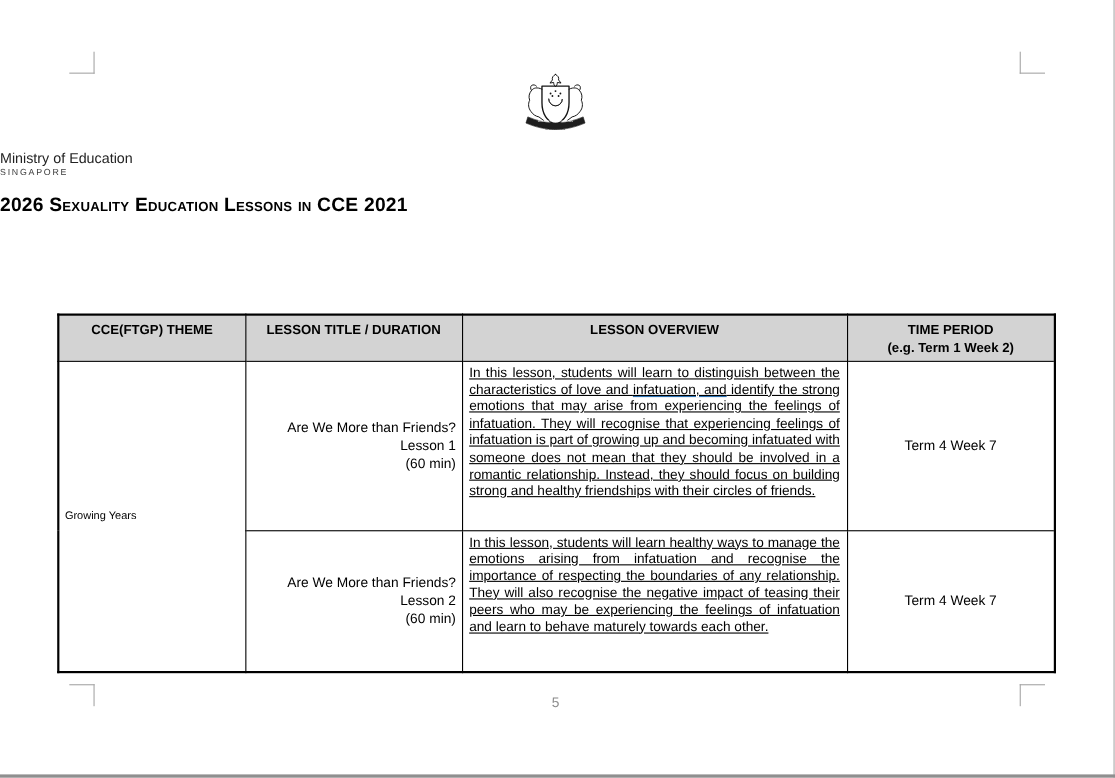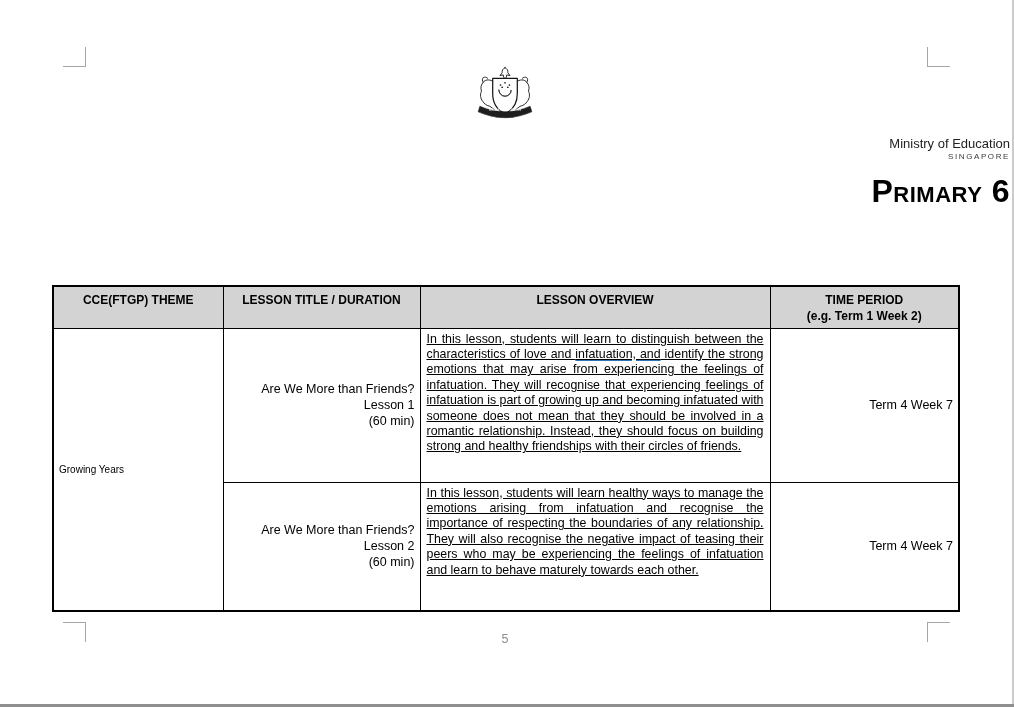--- a/index.html
+++ b/index.html
@@ -11,38 +11,38 @@
   .right-edge{position:absolute;right:0;top:0;bottom:0;width:2px;background:#cbcbcb;}
   .bottom-edge{position:absolute;left:0;right:0;bottom:0;height:3px;background:#8f8f8f;}
   
   .crop{position:absolute;width:22px;height:19px;}
   .crop.tl{left:63px;top:47px;border-right:1px solid #a6a6a6;border-bottom:1px solid #a6a6a6;}
   .crop.tr{left:927px;top:47px;border-left:1px solid #a6a6a6;border-bottom:1px solid #a6a6a6;}
   .crop.bl{left:63px;top:622px;border-right:1px solid #a6a6a6;border-top:1px solid #a6a6a6;}
   .crop.br{left:927px;top:622px;border-left:1px solid #a6a6a6;border-top:1px solid #a6a6a6;}
 
   
-  .doc-header{position:absolute;left:0;right:4px;top:66px;text-align:right;}
+  .doc-header{position:absolute;left:0;right:4px;top:66px;text-align:left;}
   .crest{display:block;margin:0 auto;}
   .org-name{margin-top:4px;font-size:13px;color:#222;}
   .org-country{margin-top:1px;font-size:8px;letter-spacing:1.6px;color:#3a3a3a;}
   .doc-title{margin-top:15px;font-size:17.5px;font-weight:bold;font-variant:small-caps;letter-spacing:.2px;}
   .page-title{margin-top:12px;font-size:32px;font-weight:bold;font-variant:small-caps;letter-spacing:.5px;}
 
   
   .lesson-table{position:absolute;left:52px;top:285px;border-collapse:collapse;border:2px solid #000;table-layout:fixed;}
   .lesson-table th,.lesson-table td{border:1px solid #000;padding:2px 5px;}
   .lesson-table th{
     background:#d3d3d3;font-size:12px;font-weight:bold;vertical-align:top;
     padding-top:6px;line-height:1.3;text-align:center;
   }
   td.theme-cell{vertical-align:middle;font-size:10px;}
   td.title-cell{text-align:right;vertical-align:middle;font-size:12.5px;line-height:1.28;}
   td.overview-cell{vertical-align:top;font-size:12.4px;line-height:15.4px;text-align:justify;padding:3px 6px;text-decoration:underline;}
-  td.time-cell{text-align:right;vertical-align:middle;font-size:12.5px;}
+  td.time-cell{text-align:center;vertical-align:middle;font-size:12.5px;}
   .u-blue{text-decoration:underline;text-decoration-color:#2e74b5;text-underline-offset:2px;}
 
   .page-number{position:absolute;left:0;right:4px;top:632px;text-align:center;font-size:12.5px;color:#8c8c8c;}
 </style>
 </head>
 <body>
 
 <div class="crop tl"></div>
 <div class="crop tr"></div>
 <div class="crop bl"></div>
@@ -65,21 +65,21 @@
         <circle cx="68" cy="34" r="1.5"></circle>
       <circle cx="55" cy="38" r="1.5"></circle>
         <circle cx="65" cy="38" r="1.5"></circle>
     </g>
     <path d="M15 72 c31 13 59 13 90 0 l3 10 c-33 14 -63 14 -96 0 z" fill="#1e1e1e" stroke="#1e1e1e"></path>
     <text x="60" y="81" font-size="4.6" fill="#ffffff" text-anchor="middle" font-family="Liberation Sans, sans-serif">MINISTRY OF EDUCATION</text>
     <text x="60" y="93" font-size="4.2" fill="#2a2a2a" text-anchor="middle" letter-spacing="1" font-family="Liberation Sans, sans-serif">SINGAPORE</text>
   </svg>
   <div class="org-name">Ministry of Education</div>
   <div class="org-country">SINGAPORE</div>
-  <div class="page-title">Primary 6</div>
+  <div class="doc-title">2026 Sexuality Education Lessons in CCE 2021</div>
 </div>
 
 <table class="lesson-table">
   <colgroup>
     <col style="width:170px">
       <col style="width:197px">
       <col style="width:350px">
       <col style="width:189px">
   </colgroup>
   <tbody>

